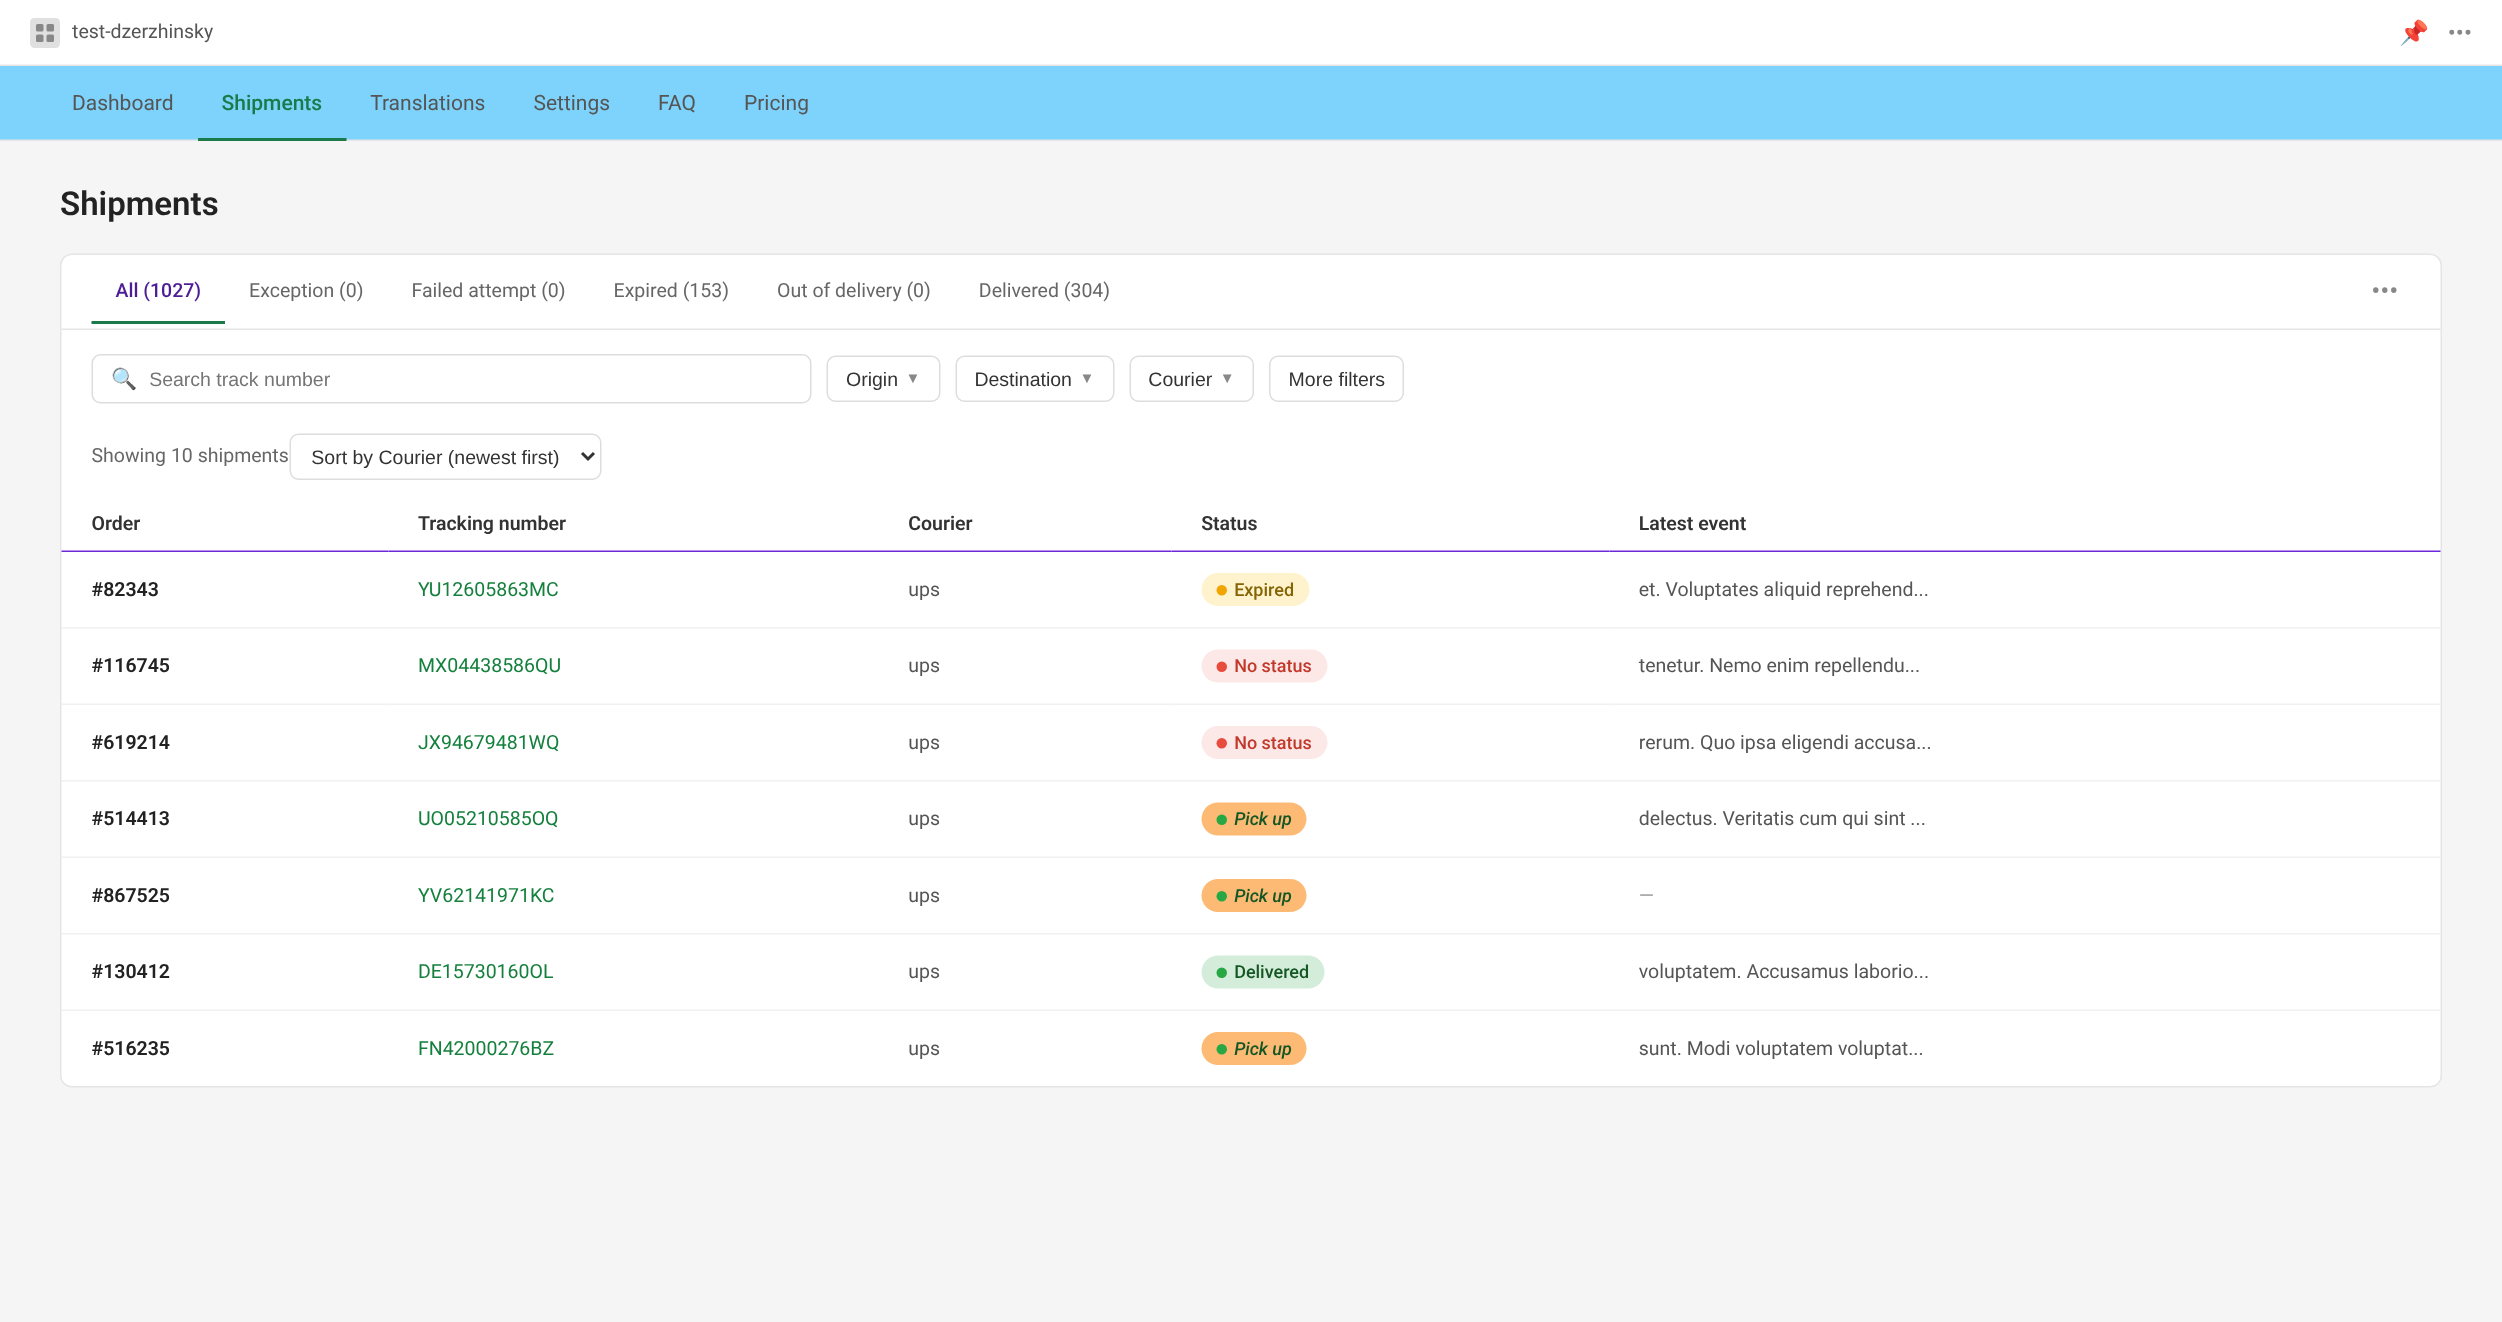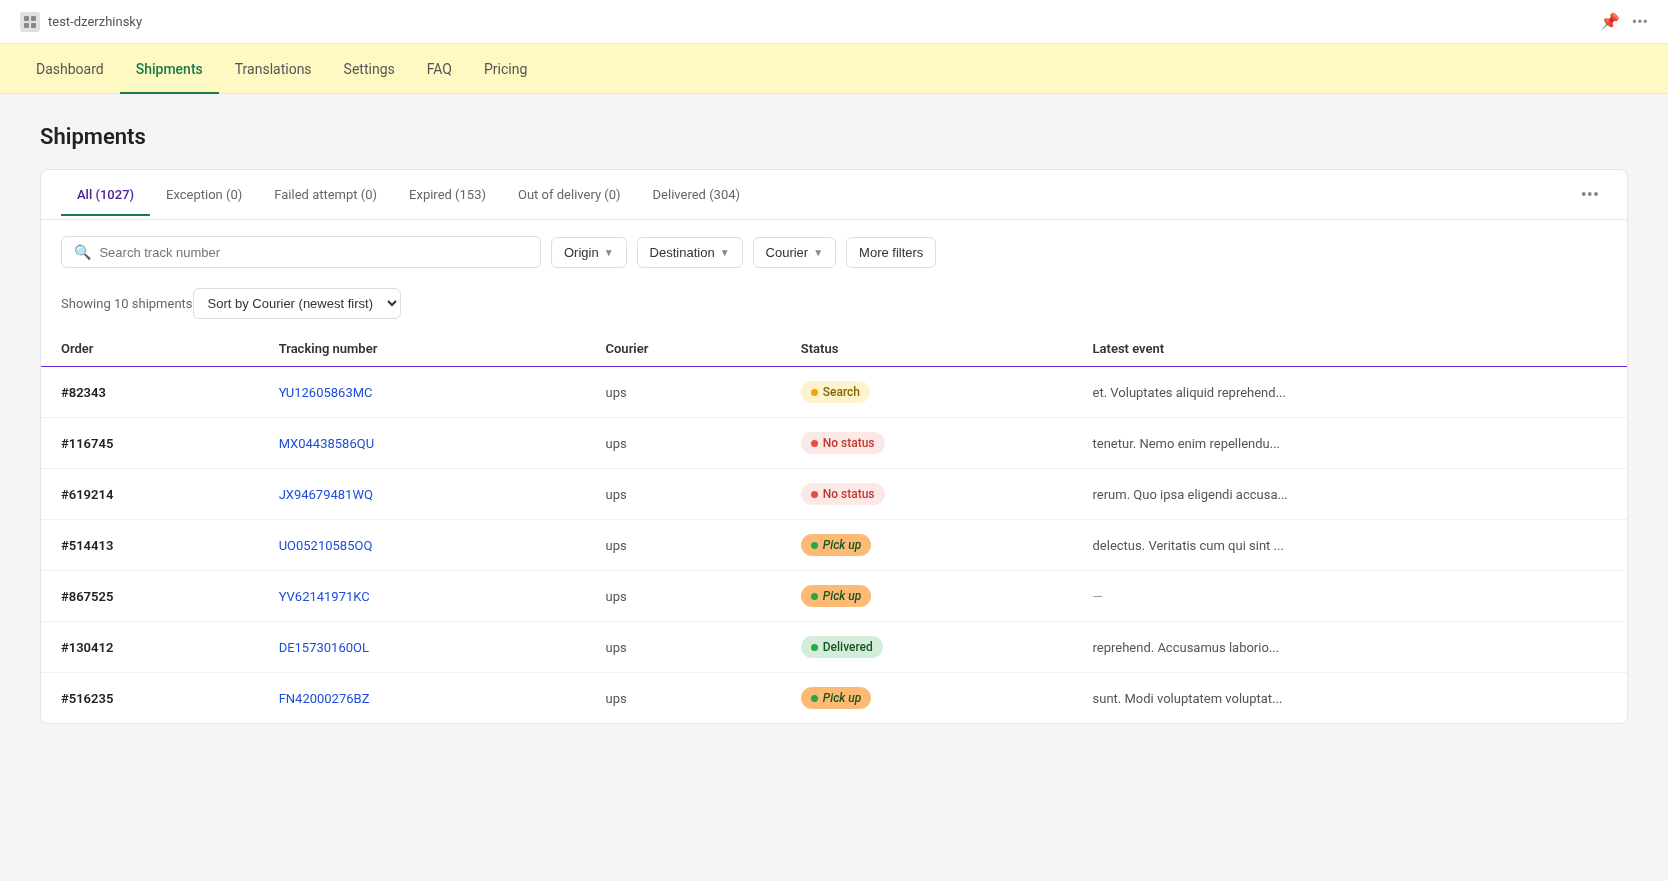--- a/index.html
+++ b/index.html
@@ -7,21 +7,21 @@
 
     
     .top-bar { display: flex; align-items: center; justify-content: space-between; background: #fff; border-bottom: 1px solid #e5e5e5; padding: 0 20px; height: 44px; }
     .top-bar-left { display: flex; align-items: center; gap: 8px; }
     .app-logo { width: 20px; height: 20px; background: #e0e0e0; border-radius: 3px; display: flex; align-items: center; justify-content: center; font-size: 10px; }
     .app-name { font-size: 13px; color: #555; }
     .top-bar-right { display: flex; align-items: center; gap: 12px; }
     .top-icon { color: #888; font-size: 16px; cursor: pointer; }
 
     
-    .nav { display: flex; align-items: center; background: #fef9c3; border-bottom: 1px solid #e5e5e5; padding: 0 20px; height: 50px; }
+    .nav { display: flex; align-items: center; background: #7dd3fc; border-bottom: 1px solid #e5e5e5; padding: 0 32px; height: 50px; }
     .nav-item { padding: 0 16px; height: 50px; display: flex; align-items: center; font-size: 14px; color: #555; cursor: pointer; position: relative; text-decoration: none; }
     .nav-item.active { color: #1a7a4a; font-weight: 500; }
     .nav-item.active::after { content: ''; position: absolute; bottom: 0; left: 0; right: 0; height: 2px; background: #1a7a4a; }
 
     
     .main { padding: 30px 40px; }
     .page-title { font-size: 22px; font-weight: 600; color: #222; margin-bottom: 20px; }
 
     
     .card { background: #fff; border-radius: 8px; border: 1px solid #e5e5e5; }
@@ -46,21 +46,21 @@
     .results-bar { padding: 4px 20px 12px; display: flex; align-items: center; justify-content: flex-start; }
     .results-count { font-size: 13px; color: #666; }
     .sort-select { border: 1px solid #ddd; border-radius: 6px; padding: 6px 10px; font-size: 13px; color: #333; background: #fff; cursor: pointer; }
 
     
     .table { width: 100%; border-collapse: collapse; }
     .table th { text-align: left; padding: 10px 20px; font-size: 13px; font-weight: 600; color: #333; border-bottom: 1px solid #6d28d9; }
     .table td { padding: 14px 20px; font-size: 13px; color: #333; border-bottom: 1px solid #f0f0f0; }
     .table tr:last-child td { border-bottom: none; }
     .order-num { font-weight: 600; color: #222; }
-    .tracking-num { color: #1d4ed8; margin-top: 32px; }
+    .tracking-num { color: #15803d; margin-top: 32px; }
     .courier { color: #555; }
 
     
     .badge { display: inline-flex; align-items: center; gap: 5px; padding: 4px 10px; border-radius: 20px; font-size: 12px; font-weight: 500; }
     .badge-dot { width: 7px; height: 7px; border-radius: 50%; }
     .badge-expired { background: #fff3cd; color: #856404; }
     .badge-expired .badge-dot { background: #f0a500; }
     .badge-no-status { background: #fde8e8; color: #c0392b; }
     .badge-no-status .badge-dot { background: #e74c3c; }
     .badge-pickup { background: #fdba74; color: #155724; font-style: italic; }
@@ -154,21 +154,21 @@
         </tr>
       </thead>
       <tbody id="table-body">
       <tr>
     <td><span class="order-num">#82343</span></td>
     <td><span class="tracking-num">YU12605863MC</span></td>
     <td><span class="courier">ups</span></td>
     <td>
       <span class="badge badge-expired">
         <span class="badge-dot"></span>
-        <span>Search</span>
+        <span>Expired</span>
       </span>
     </td>
     <td><span class="latest-event">et. Voluptates aliquid reprehend...</span></td>
   </tr>
           <tr>
     <td><span class="order-num">#116745</span></td>
     <td><span class="tracking-num">MX04438586QU</span></td>
     <td><span class="courier">ups</span></td>
     <td>
       <span class="badge badge-no-status">
@@ -217,21 +217,21 @@
           <tr>
     <td><span class="order-num">#130412</span></td>
     <td><span class="tracking-num">DE15730160OL</span></td>
     <td><span class="courier">ups</span></td>
     <td>
       <span class="badge badge-delivered">
         <span class="badge-dot"></span>
         <span>Delivered</span>
       </span>
     </td>
-    <td><span class="latest-event">reprehend. Accusamus laborio...</span></td>
+    <td><span class="latest-event">voluptatem. Accusamus laborio...</span></td>
   </tr>
           <tr>
     <td><span class="order-num">#516235</span></td>
     <td><span class="tracking-num">FN42000276BZ</span></td>
     <td><span class="courier">ups</span></td>
     <td>
       <span class="badge badge-pickup">
         <span class="badge-dot"></span>
         <span>Pick up</span>
       </span>

